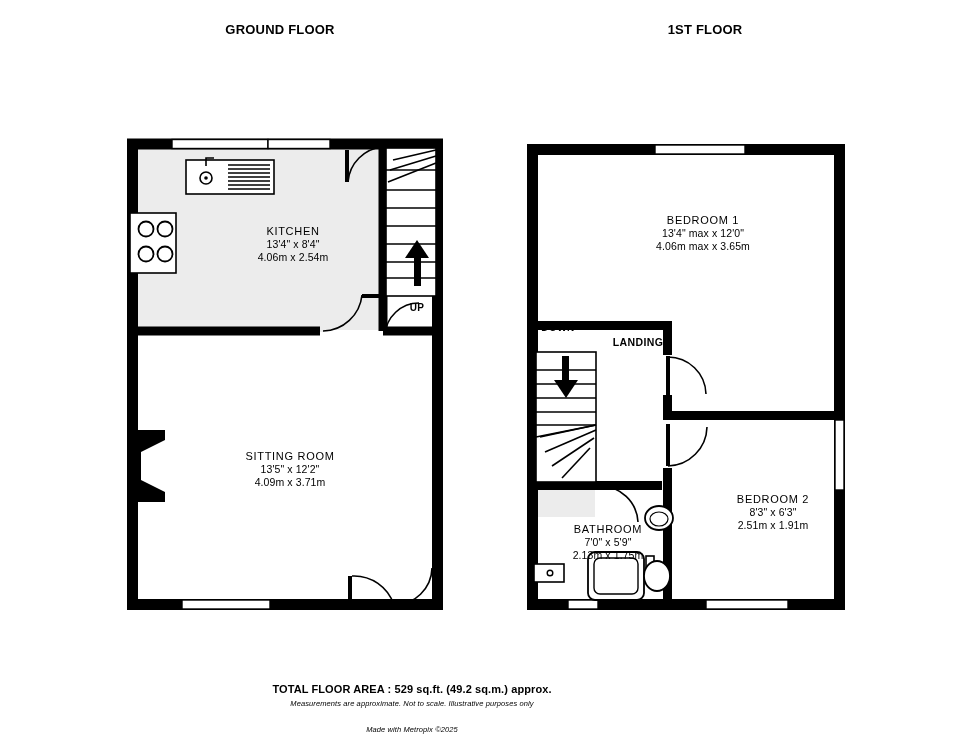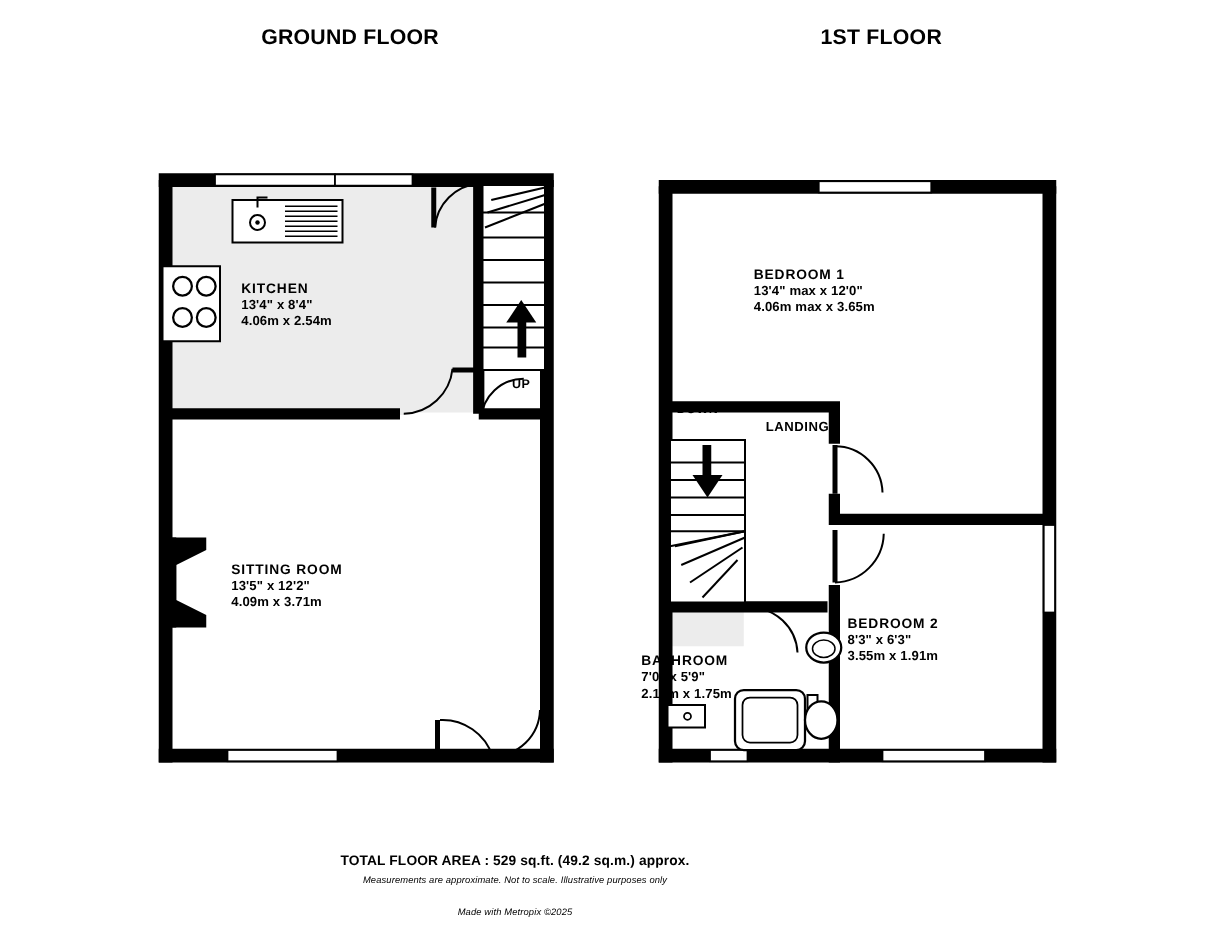--- a/index.html
+++ b/index.html
@@ -17,32 +17,33 @@
   }
   #plan {
     position: absolute;
     left: 0; top: 0;
     width: 980px;
     height: 751px;
   }
   .hdr {
     position: absolute;
     text-align: center;
-    font-size: 17px;
+    font-size: 13px;
     font-weight: bold;
     line-height: 15px;
     letter-spacing: 0.2px;
   }
   #ground-header { left: 150px; top: 22px; width: 260px; }
   #first-header  { left: 575px; top: 22px; width: 260px; }
 
   .roomlabel {
     position: absolute;
+    text-align: center;
     font-size: 10.5px;
-    font-weight: bold;
+    font-weight: normal;
     line-height: 13px;
     letter-spacing: 0.1px;
   }
   .roomlabel .nm { font-size: 11px; letter-spacing: 0.7px; }
 
   .smalllabel {
     position: absolute;
     text-align: center;
     font-size: 10px;
     font-weight: bold;
@@ -281,21 +282,21 @@
 
 <div class="roomlabel" style="left:603px; top:214px; width:200px;">
   <div class="nm">BEDROOM 1</div>
   <div>13'4" max x 12'0"</div>
   <div>4.06m max x 3.65m</div>
 </div>
 
 <div class="roomlabel" style="left:678px; top:493px; width:190px;">
   <div class="nm">BEDROOM 2</div>
   <div>8'3"  x 6'3"</div>
-  <div>3.55m  x 1.91m</div>
+  <div>2.51m  x 1.91m</div>
 </div>
 
 <div class="roomlabel" style="left:513px; top:523px; width:190px;">
   <div class="nm">BATHROOM</div>
   <div>7'0"  x 5'9"</div>
   <div>2.13m  x 1.75m</div>
 </div>
 
 <div class="smalllabel" style="left:553px; top:336px; width:170px; font-size:10.5px;">LANDING</div>
 

